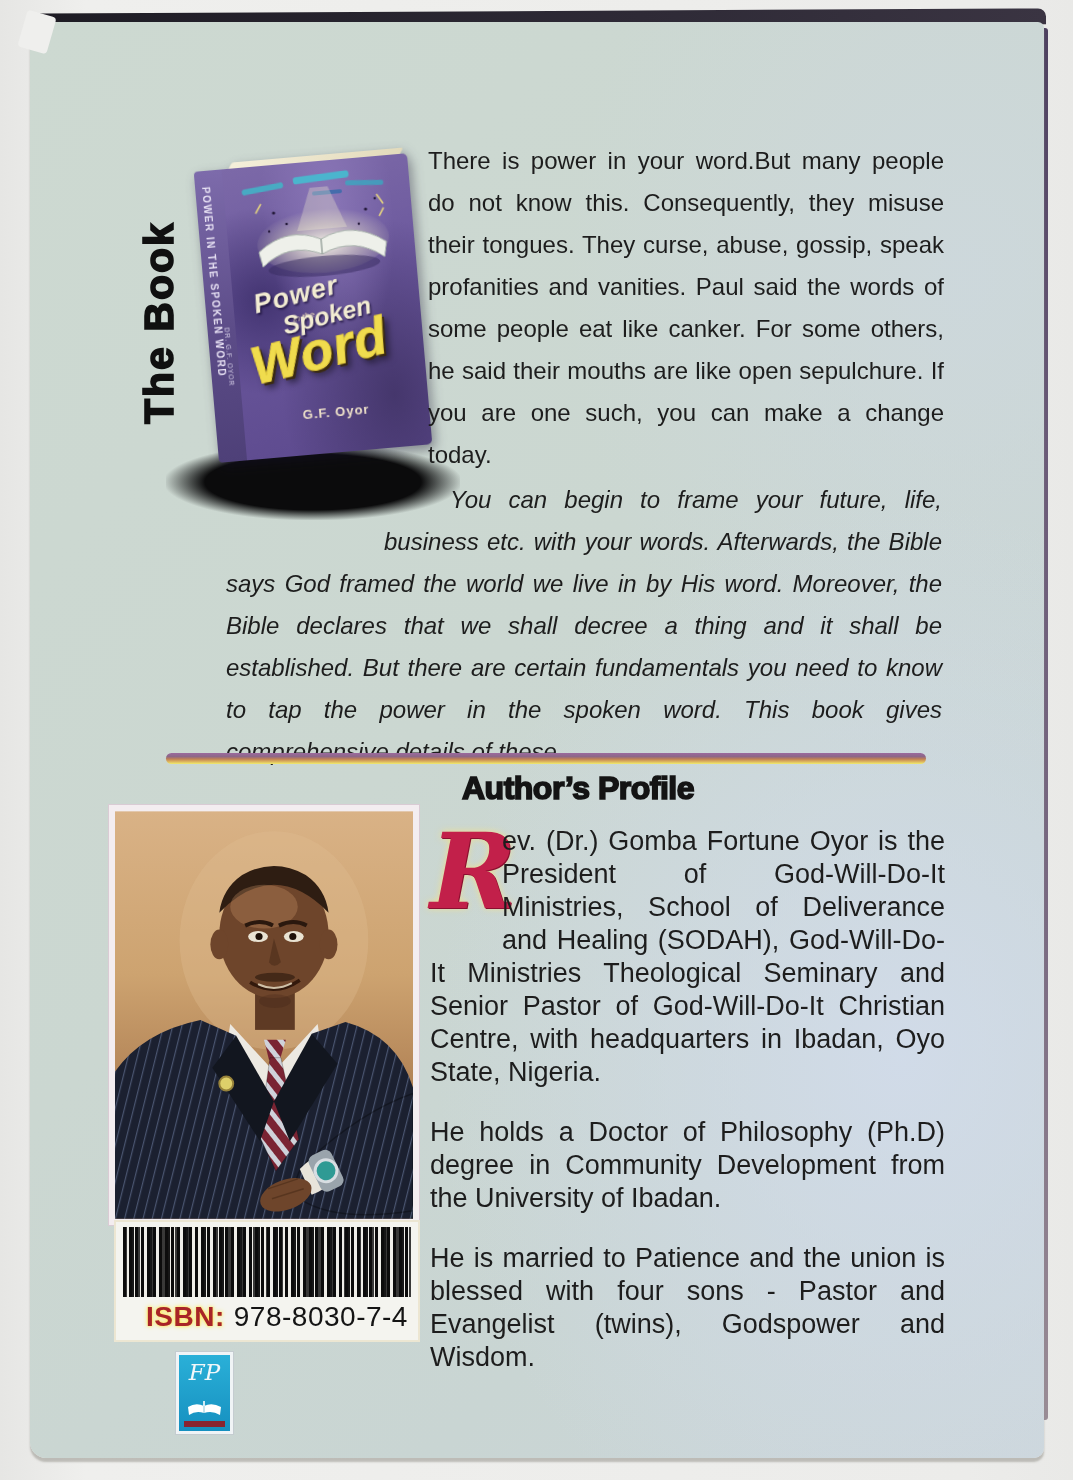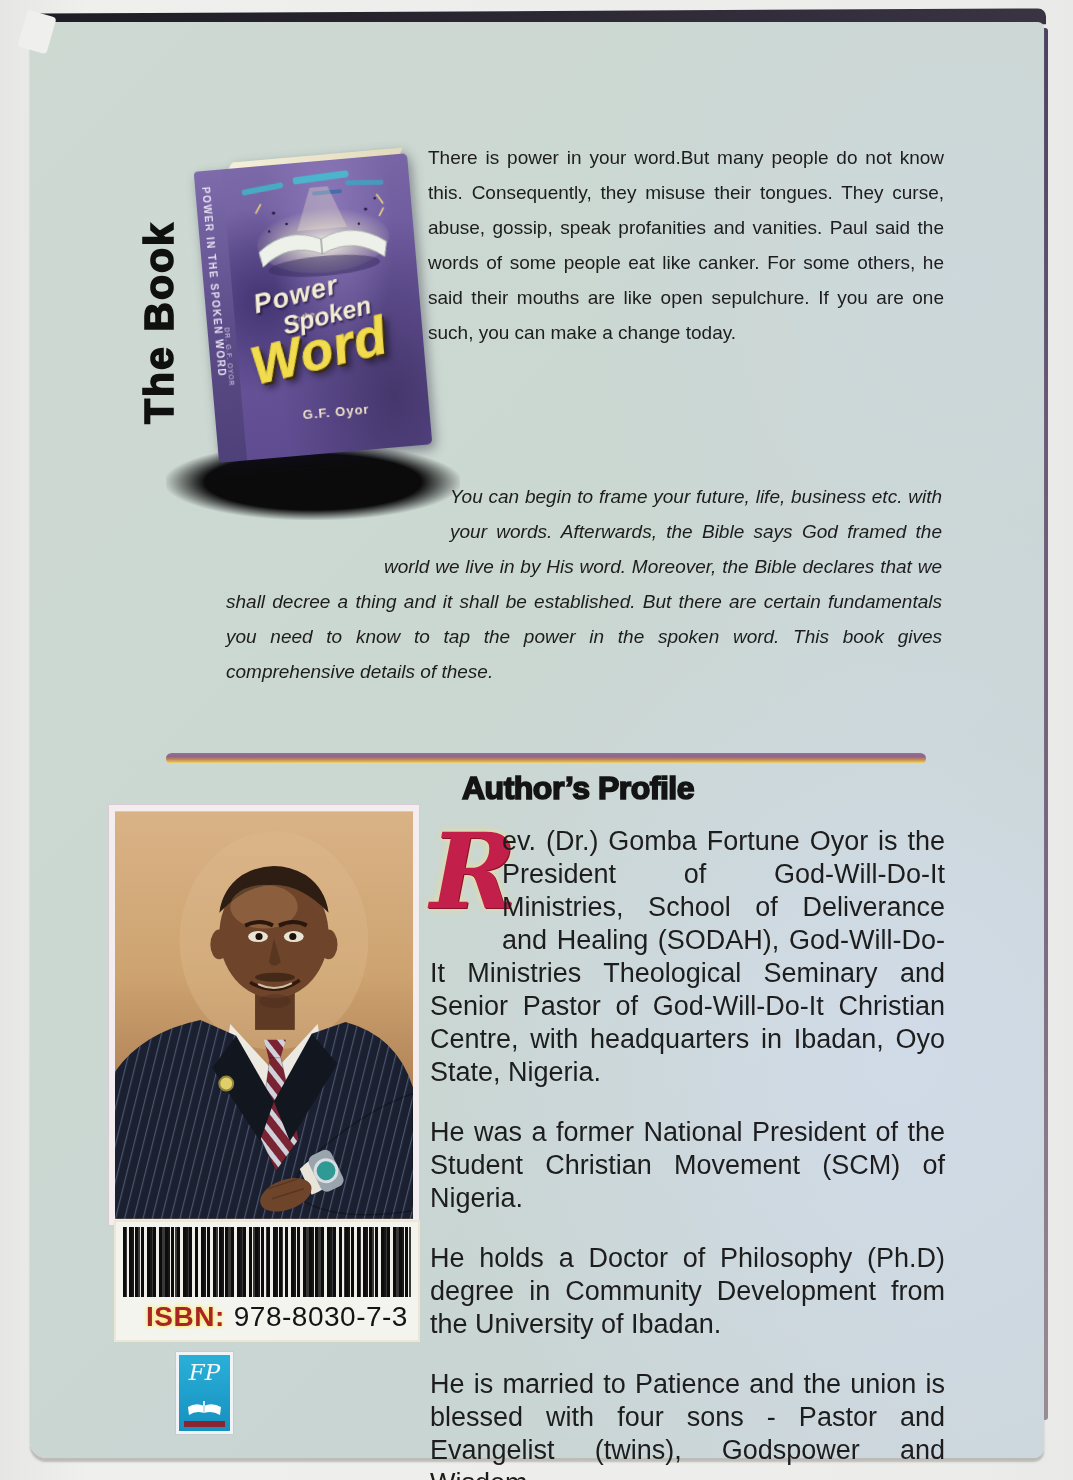--- a/index.html
+++ b/index.html
@@ -63,21 +63,21 @@
   .t-inthe{position:absolute;left:58px;top:149px;font-size:9px;font-style:italic;color:#ead8b8;transform:rotate(-9deg);}
   .t-spoken{position:absolute;left:47px;top:140px;font-size:25px;font-style:italic;font-weight:bold;
     color:#f2ecd2;transform:rotate(-9deg);text-shadow:1px 2px 2px rgba(25,15,55,.75);}
   .t-word{position:absolute;left:12px;top:158px;font-size:53px;font-style:italic;font-weight:bold;
     color:#f0dc4e;transform:rotate(-9deg);letter-spacing:1px;
     -webkit-text-stroke:1px #e8d040;
     text-shadow:2px 3px 0 #3a2a12,4px 6px 7px rgba(0,0,0,.55);}
   .t-author{position:absolute;left:0;right:0;top:244px;text-align:center;
     font-size:13px;font-weight:bold;color:#ecdfc8;letter-spacing:1px;}
 
-  .para{font-size:19px;line-height:35px;text-align:justify;color:#1d1d1d;}
+  .para{font-size:24px;line-height:42px;text-align:justify;color:#1d1d1d;}
   .p1{position:absolute;left:398px;top:118px;width:516px;}
   .p2{position:absolute;left:196px;top:457px;width:716px;font-style:italic;}
   .sp1{float:left;width:224px;height:36px;}
   .sp2{float:left;clear:left;width:158px;height:36px;}
 
   .divider{position:absolute;left:136px;top:731px;width:760px;height:11px;border-radius:6px;
     background:linear-gradient(180deg,#9b6a9e 0%,#8d6788 32%,#c08054 55%,#d8aa5c 74%,#f0ec6e 100%);}
 
   
   .ap-heading{position:absolute;left:432px;top:748px;font-size:32px;font-weight:bold;
@@ -240,29 +240,28 @@
         <ellipse cx="172" cy="386" rx="27" ry="15" fill="#6e452b" transform="rotate(-20 172 386)"></ellipse>
         <path d="M154,380 l30,-10 M158,390 l32,-10" stroke="#4a2c18" stroke-width="1.5" opacity=".6"></path>
       </svg>
     </div>
 
     <div class="profile-col">
       <p>
         <span class="dropcap">R</span>
         <span>ev. (Dr.) Gomba Fortune Oyor is the President of God-Will-Do-It Ministries, School of Deliverance and Healing (SODAH), God-Will-Do-It Ministries Theological Seminary and Senior Pastor of God-Will-Do-It Christian Centre, with headquarters in Ibadan, Oyo State, Nigeria.</span>
       </p>
-      <p>He was a former National President of the Student Christian Movement (SCM) of Nigeria.</p>
       <p>He holds a Doctor of Philosophy (Ph.D) degree in Community Development from the University of Ibadan.</p>
       <p>He is married to Patience and the union is blessed with four sons - Pastor and Evangelist (twins), Godspower and Wisdom.</p>
     </div>
 
     <div class="barcode-panel">
       <div class="bars"></div>
       <div class="isbn-line">
-        <span class="isbn-label">ISBN:</span><span>978-8030-7-3</span>
+        <span class="isbn-label">ISBN:</span><span>978-8030-7-4</span>
       </div>
     </div>
 
     <div class="publisher">
       <div class="pub-icon">
         <div class="pub-monogram">FP</div>
         <svg class="pub-book" viewBox="0 0 35 16" aria-hidden="true">
           <path d="M1,6 Q9,1 17,5 Q25,1 34,6 L33,14 Q25,9 17,12 Q9,9 2,14 Z" fill="#ffffff"></path>
           <path d="M17,5 L17,12" stroke="#9ecddd" stroke-width="1.2"></path>
           <path d="M17,0 L17,5" stroke="#ffffff" stroke-width="1.6"></path>

